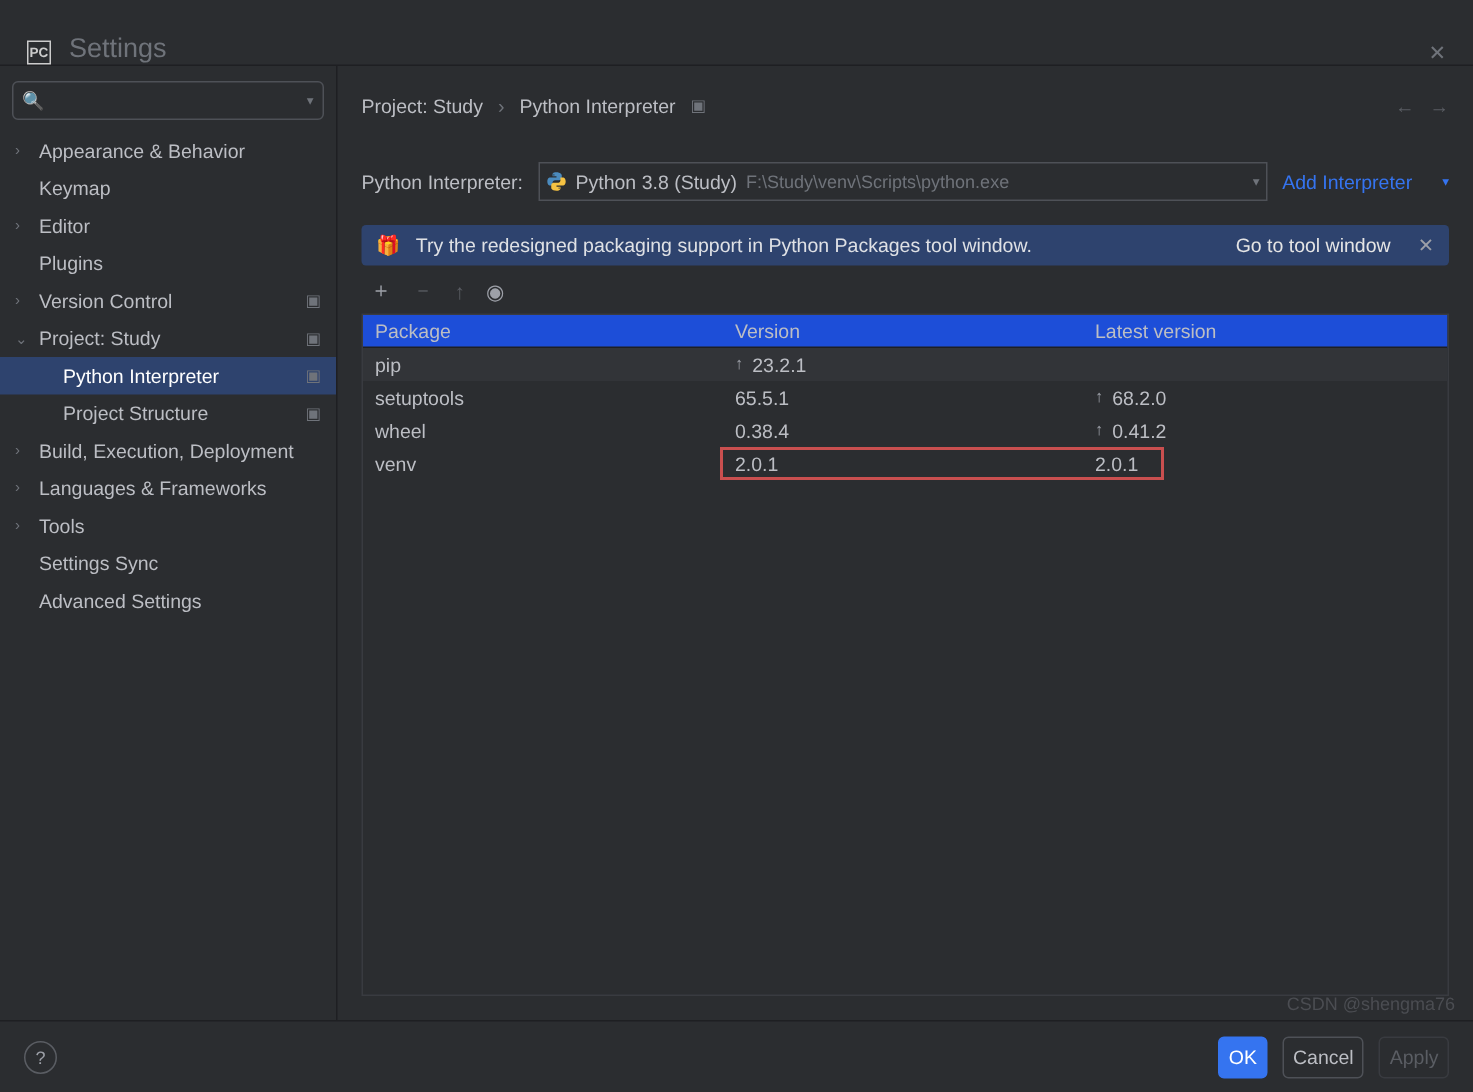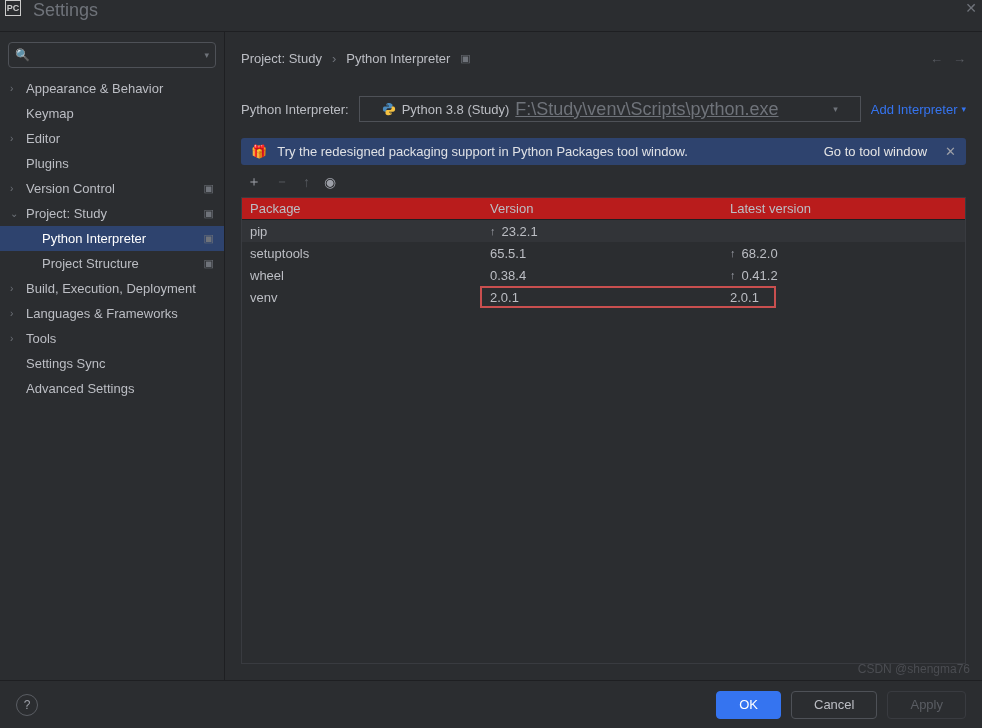--- a/index.html
+++ b/index.html
@@ -1,19 +1,19 @@
 <!DOCTYPE html>
 <html><head>
 <meta charset="utf-8">
 <style>
 * { margin: 0; padding: 0; box-sizing: border-box; }
 body { background: #2b2d30; color: #bcbec4; font-family: -apple-system, "Segoe UI", sans-serif; font-size: 13px; width: 982px; height: 728px; overflow: hidden; display: flex; flex-direction: column; }
 
 
-.titlebar { height: 32px; display: flex; align-items: flex-start; padding: 0 5px; border-bottom: 1px solid #1e1f22; }
+.titlebar { height: 32px; display: flex; align-items: flex-end; padding: 0 18px; border-bottom: 1px solid #1e1f22; margin-top: 12px; }
 .titlebar .app-icon { width: 16px; height: 16px; border: 1px solid #ccc; display: flex; align-items: center; justify-content: center; font-size: 9px; font-weight: bold; color: #ccc; margin-right: 12px; }
 .titlebar .title { color: #6f737a; font-size: 18px; }
 .titlebar .close { margin-left: auto; color: #6f737a; cursor: pointer; font-size: 14px; }
 
 
 .content { flex: 1; display: flex; overflow: hidden; }
 
 
 .sidebar { width: 225px; border-right: 1px solid #1e1f22; display: flex; flex-direction: column; padding-top: 10px; }
 .search-wrap { padding: 0 8px 8px 8px; }
@@ -35,54 +35,54 @@
 .panel { flex: 1; display: flex; flex-direction: column; padding: 12px 16px 0 16px; }
 .breadcrumb { display: flex; align-items: center; height: 28px; gap: 10px; }
 .breadcrumb .crumb { color: #bcbec4; }
 .breadcrumb .sep { color: #6f737a; }
 .breadcrumb .nav-arrows { margin-left: auto; display: flex; gap: 10px; color: #5a5d63; }
 .breadcrumb .nav-arrows span { cursor: pointer; }
 .breadcrumb .sq { color: #6f737a; font-size: 11px; }
 
 .interp-row { display: flex; align-items: center; gap: 10px; margin-top: 24px; }
 .interp-row .lbl { color: #bcbec4; }
-.interp-select { flex: 1; display: flex; align-items: center; background: #2b2d30; border: 1px solid #4e5157; border-radius: 0; padding: 3px 22px; height: 26px; gap: 6px; cursor: pointer; }
+.interp-select { flex: 1; display: flex; align-items: center; background: #2b2d30; border: 1px solid #4e5157; border-radius: 0; padding: 3px 4px; height: 26px; gap: 6px; cursor: pointer; }
 .interp-select .pyicon { width: 14px; height: 14px; }
 .interp-select .name { color: #bcbec4; }
-.interp-select .path { color: #6f737a; font-size: 18px; text-decoration: underline; }
+.interp-select .path { color: #6f737a; font-size: 12px; }
 .interp-select .dd { margin-left: auto; color: #6f737a; font-size: 9px; }
-.add-interp { color: #3574f0; cursor: pointer; display: flex; align-items: center; gap: 4px; }
+.add-interp { color: #3574f0; cursor: pointer; display: flex; align-items: center; gap: 20px; }
 
 .info-banner { display: flex; align-items: center; background: #2e436e; border-radius: 3px; padding: 6px 10px; margin-top: 16px; gap: 10px; }
 .info-banner .gift { color: #3574f0; }
 .info-banner .msg { flex: 1; color: #dfe1e5; }
 .info-banner .link { color: #e5e5e5; cursor: pointer; }
 .info-banner .dismiss { color: #9da0a8; cursor: pointer; margin-left: 8px; }
 
 .toolbar { display: flex; align-items: center; gap: 14px; padding: 8px 6px 6px 6px; }
 .toolbar .tb-btn { color: #9da0a8; cursor: pointer; font-size: 14px; }
 
 .pkg-table { border: 1px solid #393b40; flex: 1; display: flex; flex-direction: column; background: #2b2d30; overflow: hidden; margin-bottom: 16px; }
 .pkg-header, .pkg-row { display: flex; align-items: center; height: 22px; }
-.pkg-header { background: #b91c1c; border-bottom: 1px solid #1e1f22; }
+.pkg-header { background: #1d4ed8; border-bottom: 1px solid #1e1f22; }
 .pkg-header .col, .pkg-row .col { padding: 0 8px; }
 .col-pkg { width: 240px; }
 .col-ver { width: 240px; }
 .col-lat { flex: 1; display: flex; align-items: center; gap: 6px; }
 .pkg-row { border-bottom: 0; }
 .pkg-row.r0 { background: #323438; }
 .pkg-rows { position: relative; }
 .hl-box { position: absolute; border: 2px solid #c94f4f; pointer-events: none; }
 .up-arrow { color: #9da0a8; font-size: 11px; }
 
 
 .footer { height: 48px; border-top: 1px solid #1e1f22; display: flex; align-items: center; padding: 0 16px; gap: 10px; }
 .footer .help { width: 22px; height: 22px; border: 1px solid #5a5d63; border-radius: 50%; display: flex; align-items: center; justify-content: center; color: #9da0a8; cursor: pointer; font-size: 12px; }
 .footer .spacer { flex: 1; }
-.btn { height: 28px; padding: 0 22px; border-radius: 4px; border: 1px solid #4e5157; background: transparent; color: #bcbec4; cursor: pointer; font-size: 13px; }
+.btn { height: 28px; padding: 0 6px; border-radius: 4px; border: 1px solid #4e5157; background: transparent; color: #bcbec4; cursor: pointer; font-size: 13px; }
 .btn.primary { background: #3574f0; border-color: #3574f0; color: #fff; }
 .btn.disabled { color: #5a5d63; border-color: #393b40; cursor: default; }
 
 .watermark { position: absolute; right: 12px; bottom: 52px; color: #4b4d52; font-size: 12px; pointer-events: none; }
 
 svg.pyicon path.y { fill: #f5c242; }
 svg.pyicon path.b { fill: #4b8bbe; }
 </style>
 </head>
 <body>

